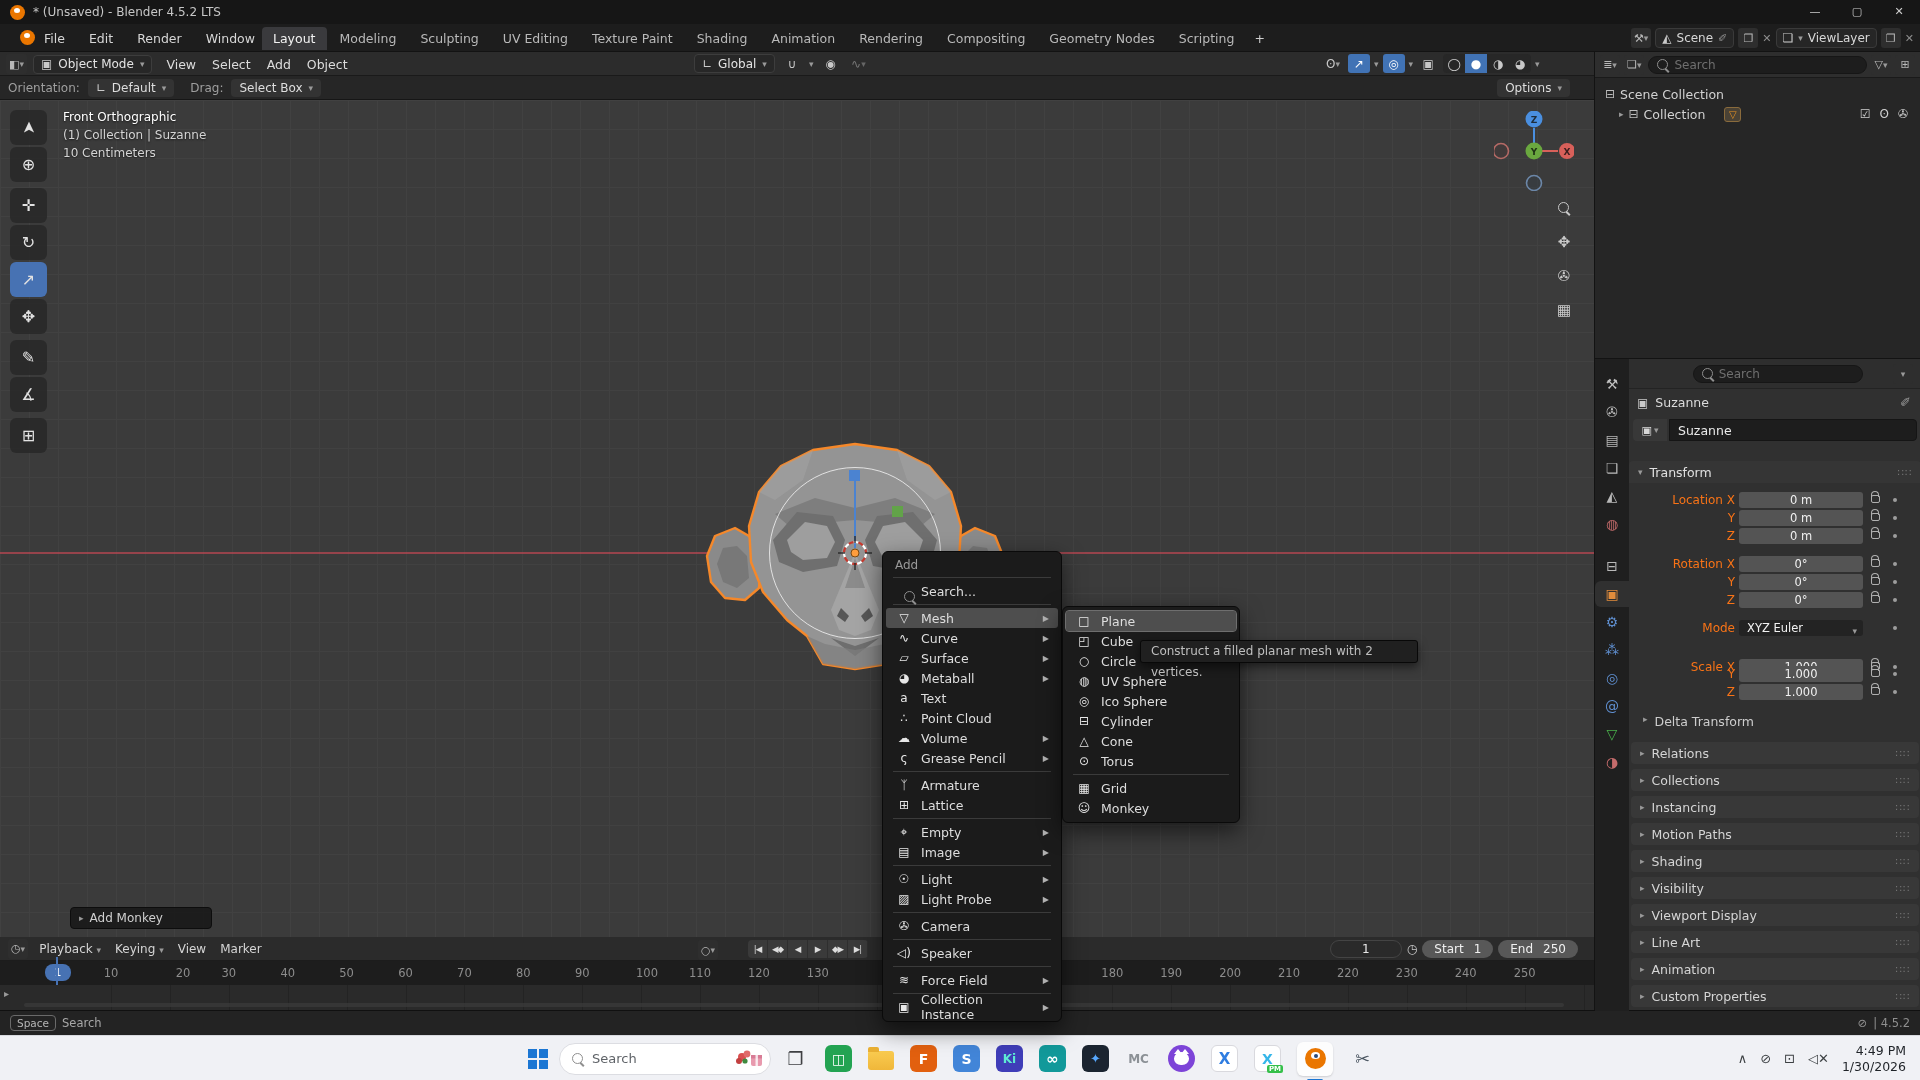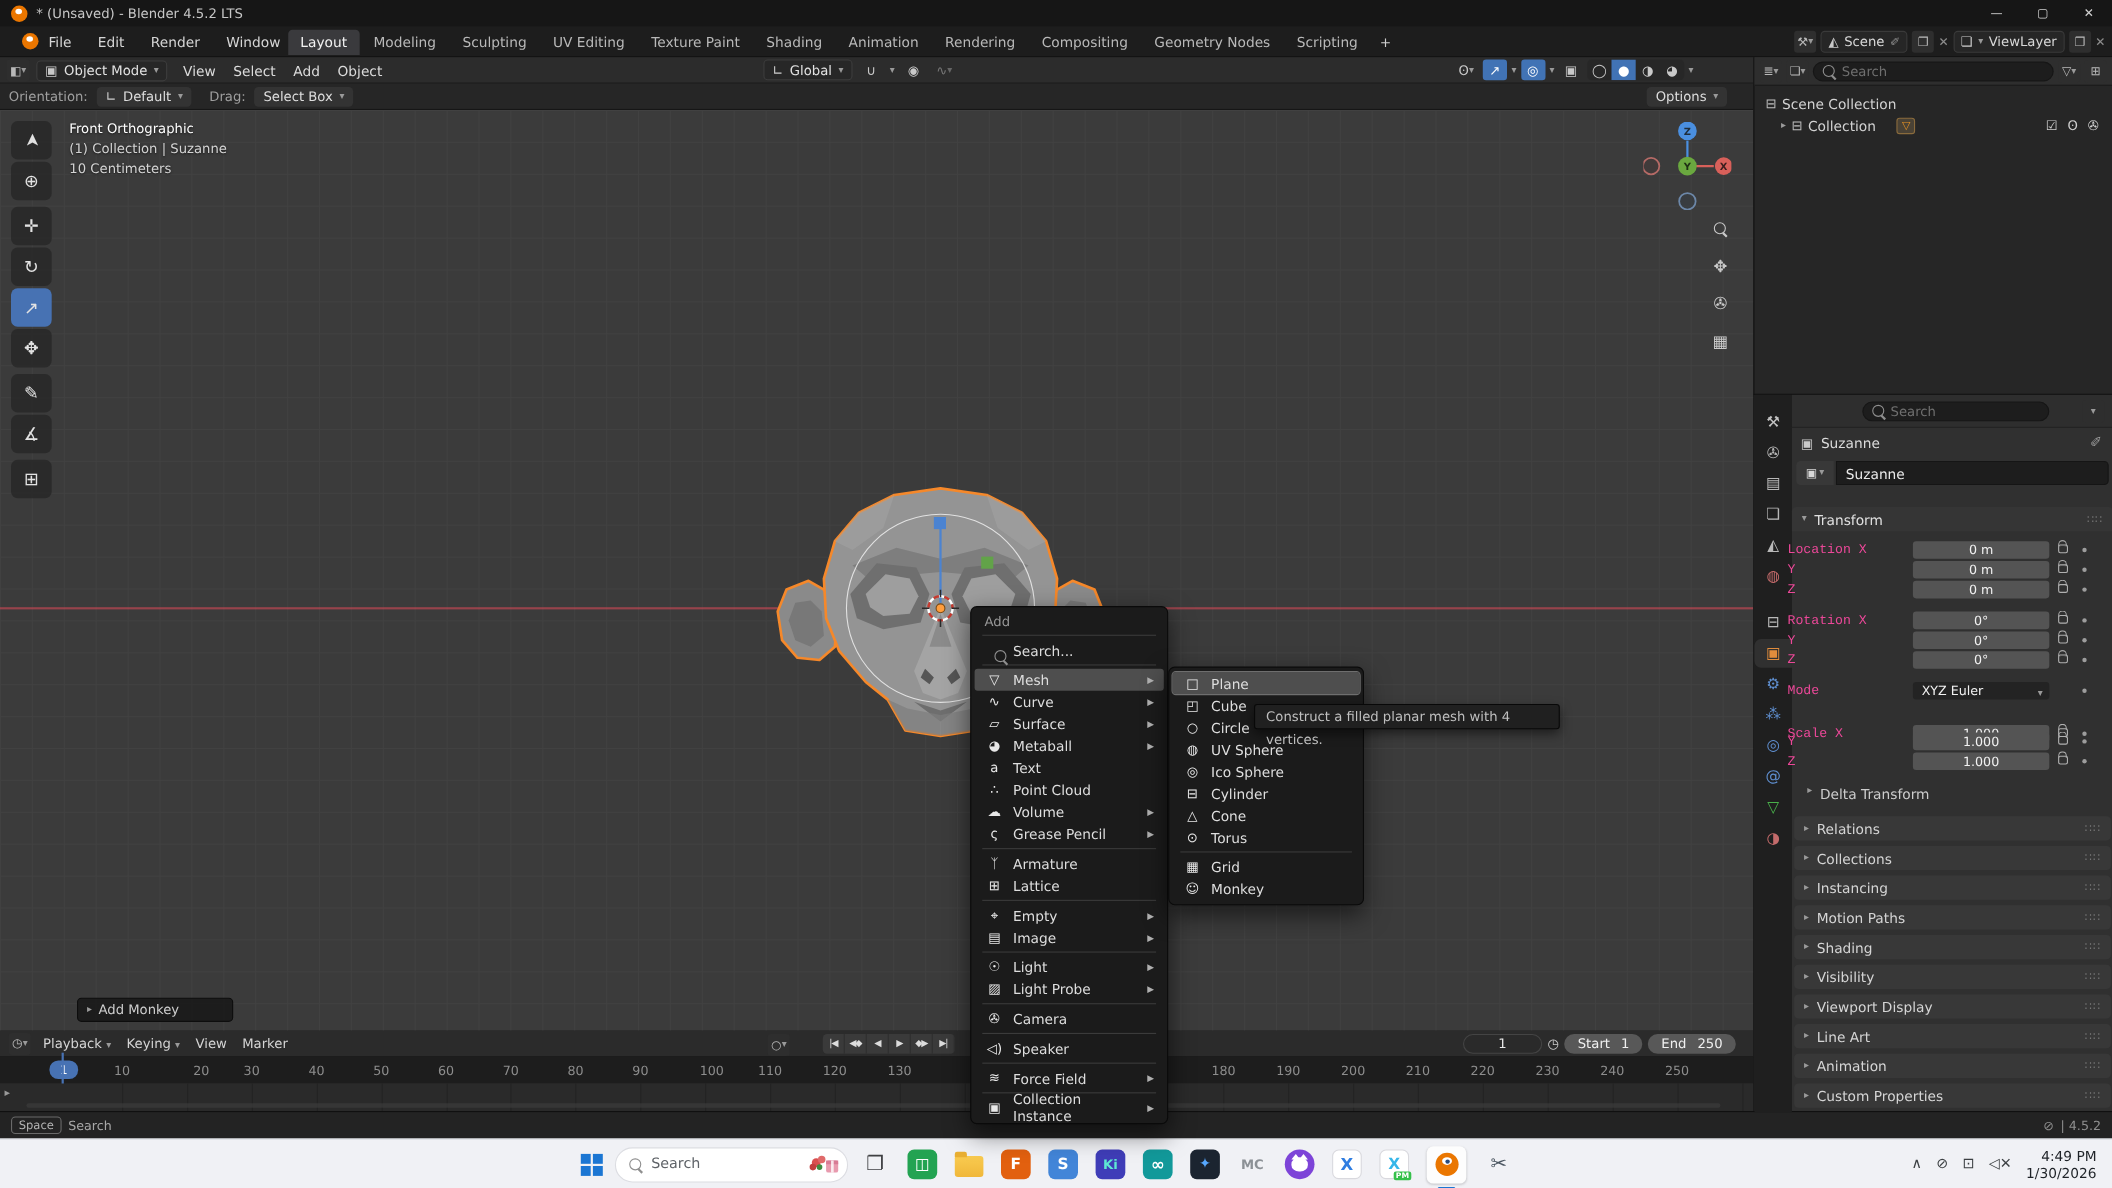--- a/index.html
+++ b/index.html
@@ -145,21 +145,21 @@
   #prop-pin { position:absolute; right:10px; top:36px; color:#9d9d9d; font-size:13px; transform:rotate(0deg); }
   #name-row { position:absolute; left:4px; top:60px; width:284px; height:22px; display:flex; gap:2px; }
   #name-icon-btn { background:#383838; border-radius:4px 0 0 4px; width:34px; display:flex; align-items:center; justify-content:center;
     gap:2px; color:#d8d8d8; font-size:11px; }
   #name-field { flex:1; background:#1d1d1d; border:1px solid #151515; border-radius:0 4px 4px 0; color:#eaeaea; font-size:12.5px;
     display:flex; align-items:center; padding:0 8px; }
   #transform-header { position:absolute; left:0px; top:102px; width:292px; height:22px; background:#353535; border-radius:4px 4px 0 0;
     display:flex; align-items:center; gap:7px; padding:0 9px; color:#e0e0e0; font-size:12.5px; }
   .dragdots { margin-left:auto; color:#777; font-size:10px; letter-spacing:1px; }
   .prow { position:absolute; height:16px; display:flex; align-items:center; }
-  .prow .plabel { position:absolute; right:196px; width:110px; color:#ec4899; font-size:12px; top:1px;font-family:Liberation Mono, monospace; }
+  .prow .plabel { position:absolute; right:196px; width:110px; text-align:right; color:#f97316; font-size:12px; top:1px; }
   .pfield { position:absolute; left:110px; width:124px; height:16px; background:#545454; border-radius:3px; color:#f1f1f1;
     font-size:11.5px; text-align:center; line-height:16px; }
   .pfield.dd { background:#232323; text-align:left; padding-left:8px; }
   .pfield.dd .chev { position:absolute; right:6px; top:3px; }
   .locki { position:absolute; left:242px; top:3px; width:9px; height:8px; border:1.2px solid #b0b0b0; border-radius:2px; }
   .locki::before { content:""; position:absolute; left:-1px; top:-5px; width:6px; height:5px; border:1.2px solid #b0b0b0;
     border-bottom:none; border-radius:4px 4px 0 0; }
   .animdot { position:absolute; left:264px; top:6px; width:4px; height:4px; border-radius:50%; background:#9d9d9d; }
   .subpanel-row { position:absolute; left:14px; display:flex; gap:7px; color:#cdcdcd; font-size:12.5px; }
   .panelbar { position:absolute; left:2px; width:288px; height:22px; background:#383838; border-radius:4px; display:flex;
@@ -908,21 +908,21 @@
           <span class="mic">▦</span>
           <span>Grid</span>
         </div>
         <div class="mi">
           <span class="mic">☺</span>
           <span>Monkey</span>
         </div>
       </div>
   </div>
 
-  <div id="tooltip">Construct a filled planar mesh with 4 vertices.</div>
+  <div id="tooltip">Construct a filled planar mesh with 2 vertices.</div>
 
   <div id="taskbar" class="abs">
     <div id="tb-center">
       <span class="winlogo">
           <span></span>
           <span></span>
           <span></span>
           <span></span>
         </span>
       <span id="tb-search">

